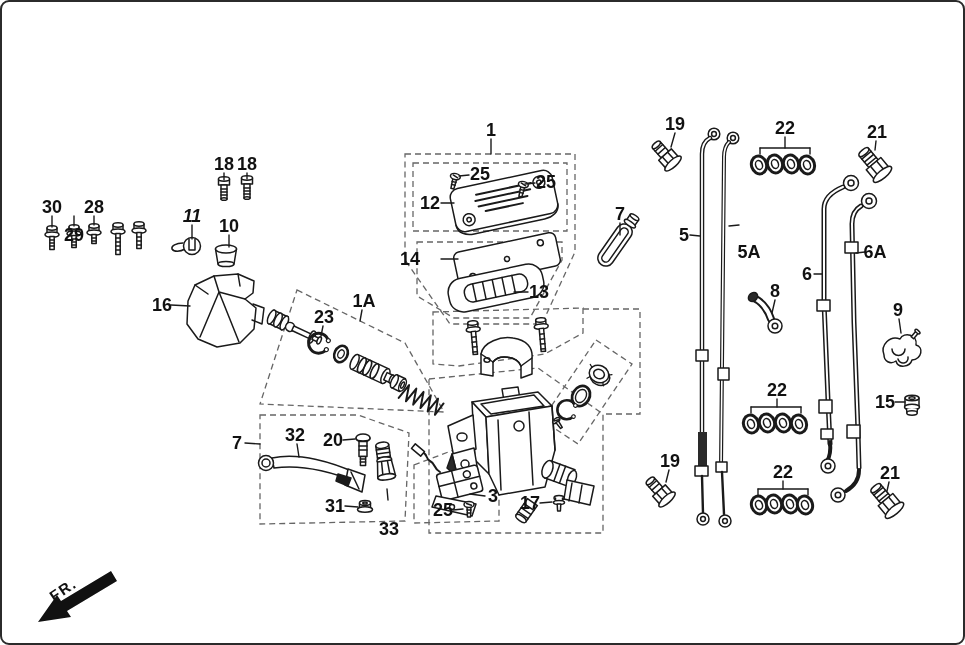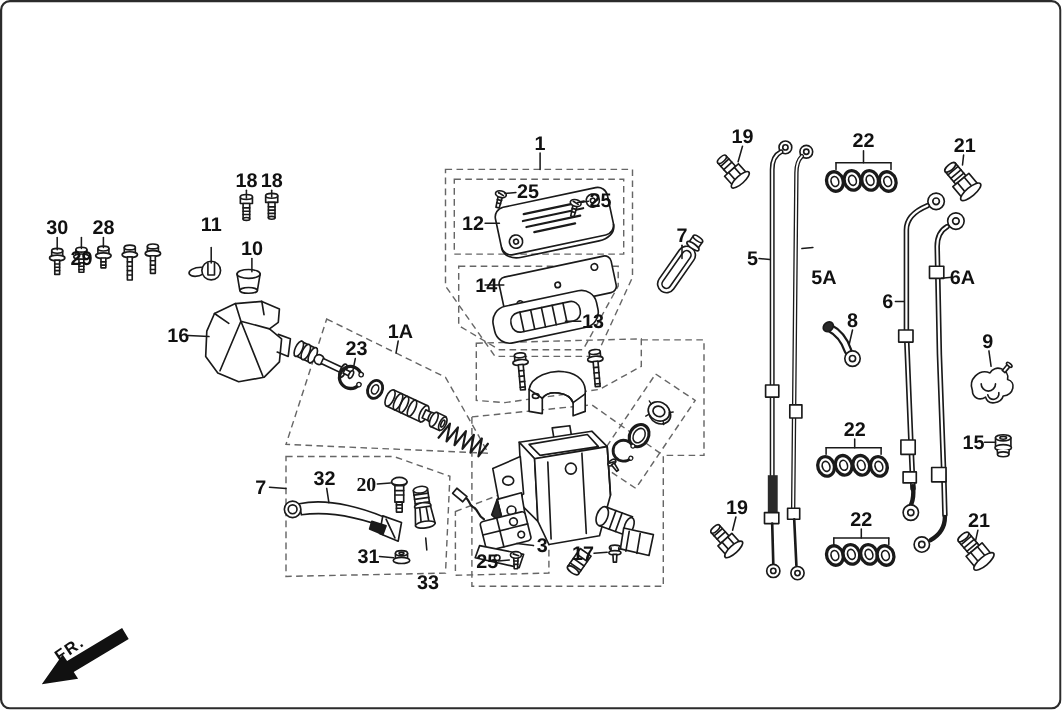--- a/index.html
+++ b/index.html
@@ -519,35 +519,35 @@
         <line x1="887" y1="480" x2="885" y2="489"></line>
       </g>
 </svg>
 
 <div id="labels">
       <div class="part-label" style="left: 50px; top: 205px;">30</div>
       <div class="part-label" style="left: 72px; top: 205px; margin-top: 28px;">29</div>
       <div class="part-label" style="left: 92px; top: 205px;">28</div>
       <div class="part-label" style="left: 222px; top: 162px;">18</div>
       <div class="part-label" style="left: 245px; top: 162px;">18</div>
-      <div class="part-label" style="left: 190px; top: 202px;">11</div>
+      <div class="part-label" style="left: 190px; top: 214px; font-style: italic;">11</div>
       <div class="part-label" style="left: 227px; top: 224px;">10</div>
       <div class="part-label" style="left: 160px; top: 303px;">16</div>
       <div class="part-label" style="left: 489px; top: 128px;">1</div>
       <div class="part-label" style="left: 478px; top: 172px;">25</div>
       <div class="part-label" style="left: 428px; top: 201px; text-align: right;">12</div>
       <div class="part-label" style="left: 544px; top: 180px;">25</div>
-      <div class="part-label" style="left: 440px; top: 257px;">14</div>
+      <div class="part-label" style="left: 408px; top: 257px;">14</div>
       <div class="part-label" style="left: 537px; top: 290px;">13</div>
       <div class="part-label" style="left: 618px; top: 212px;">7</div>
       <div class="part-label" style="left: 362px; top: 299px;">1A</div>
       <div class="part-label" style="left: 322px; top: 315px;">23</div>
       <div class="part-label" style="left: 235px; top: 441px;">7</div>
       <div class="part-label" style="left: 293px; top: 433px;">32</div>
-      <div class="part-label" style="left: 331px; top: 438px; font-family: Liberation Serif, serif;">20</div>
+      <div class="part-label" style="left: 331px; top: 438px;">20</div>
       <div class="part-label" style="left: 333px; top: 504px;">31</div>
       <div class="part-label" style="left: 387px; top: 507px; margin-top: 20px;">33</div>
       <div class="part-label" style="left: 441px; top: 508px;">25</div>
       <div class="part-label" style="left: 491px; top: 494px;">3</div>
       <div class="part-label" style="left: 528px; top: 501px;">17</div>
       <div class="part-label" style="left: 673px; top: 122px;">19</div>
       <div class="part-label" style="left: 682px; top: 233px;">5</div>
       <div class="part-label" style="left: 747px; top: 222px; margin-top: 28px;">5A</div>
       <div class="part-label" style="left: 783px; top: 126px;">22</div>
       <div class="part-label" style="left: 875px; top: 130px;">21</div>

